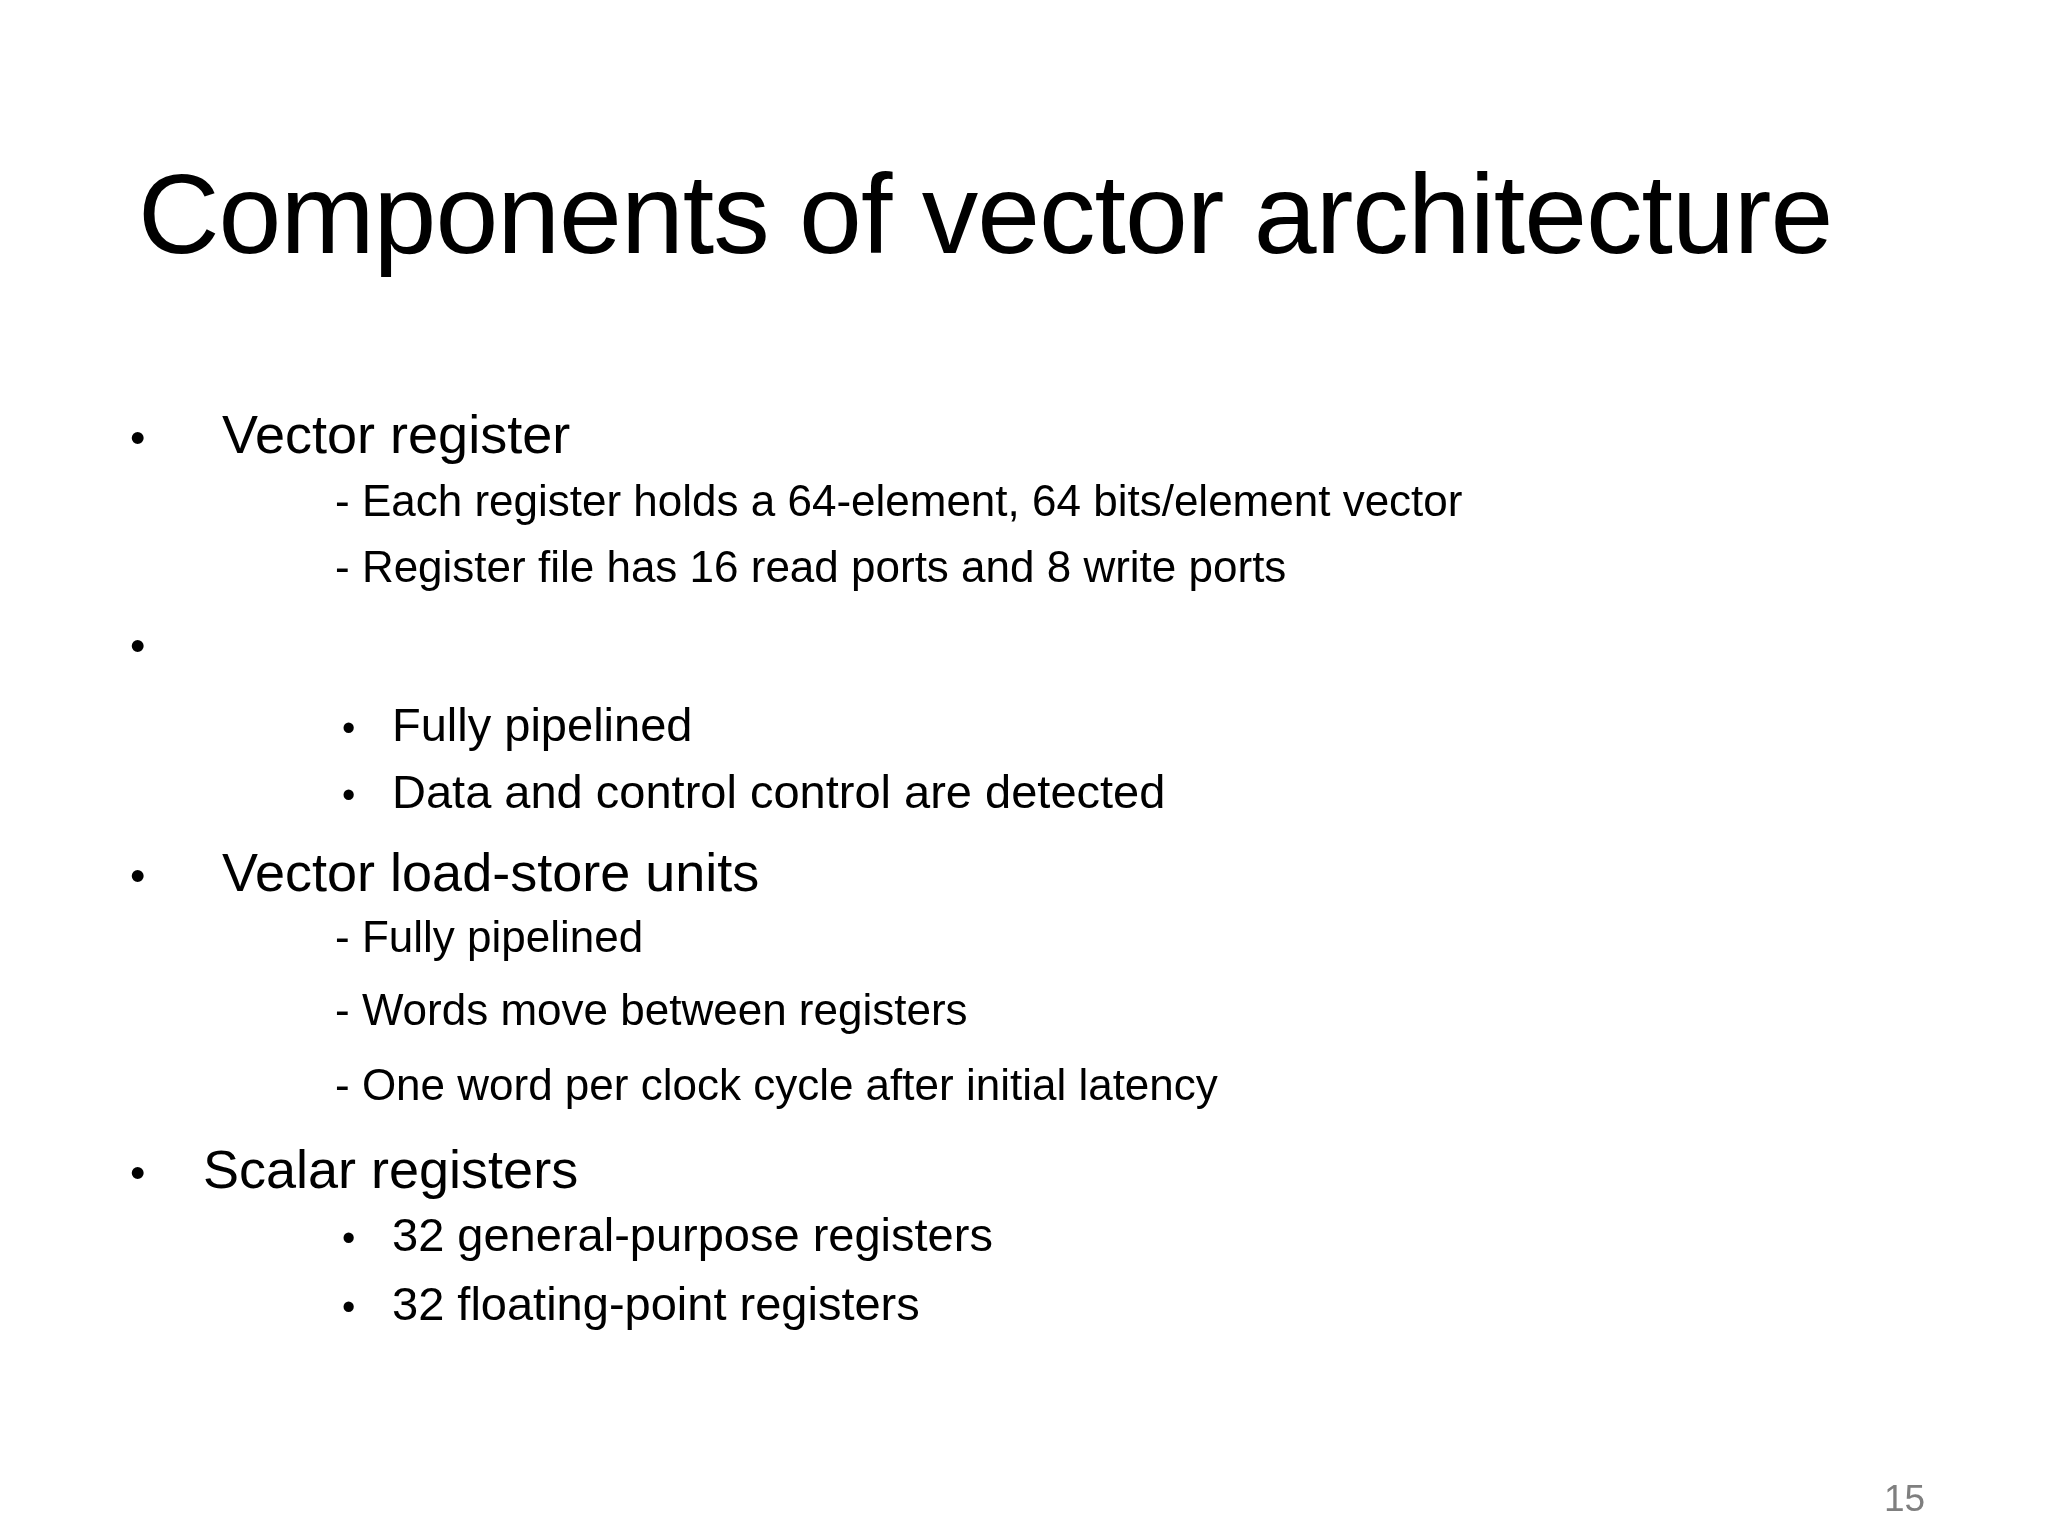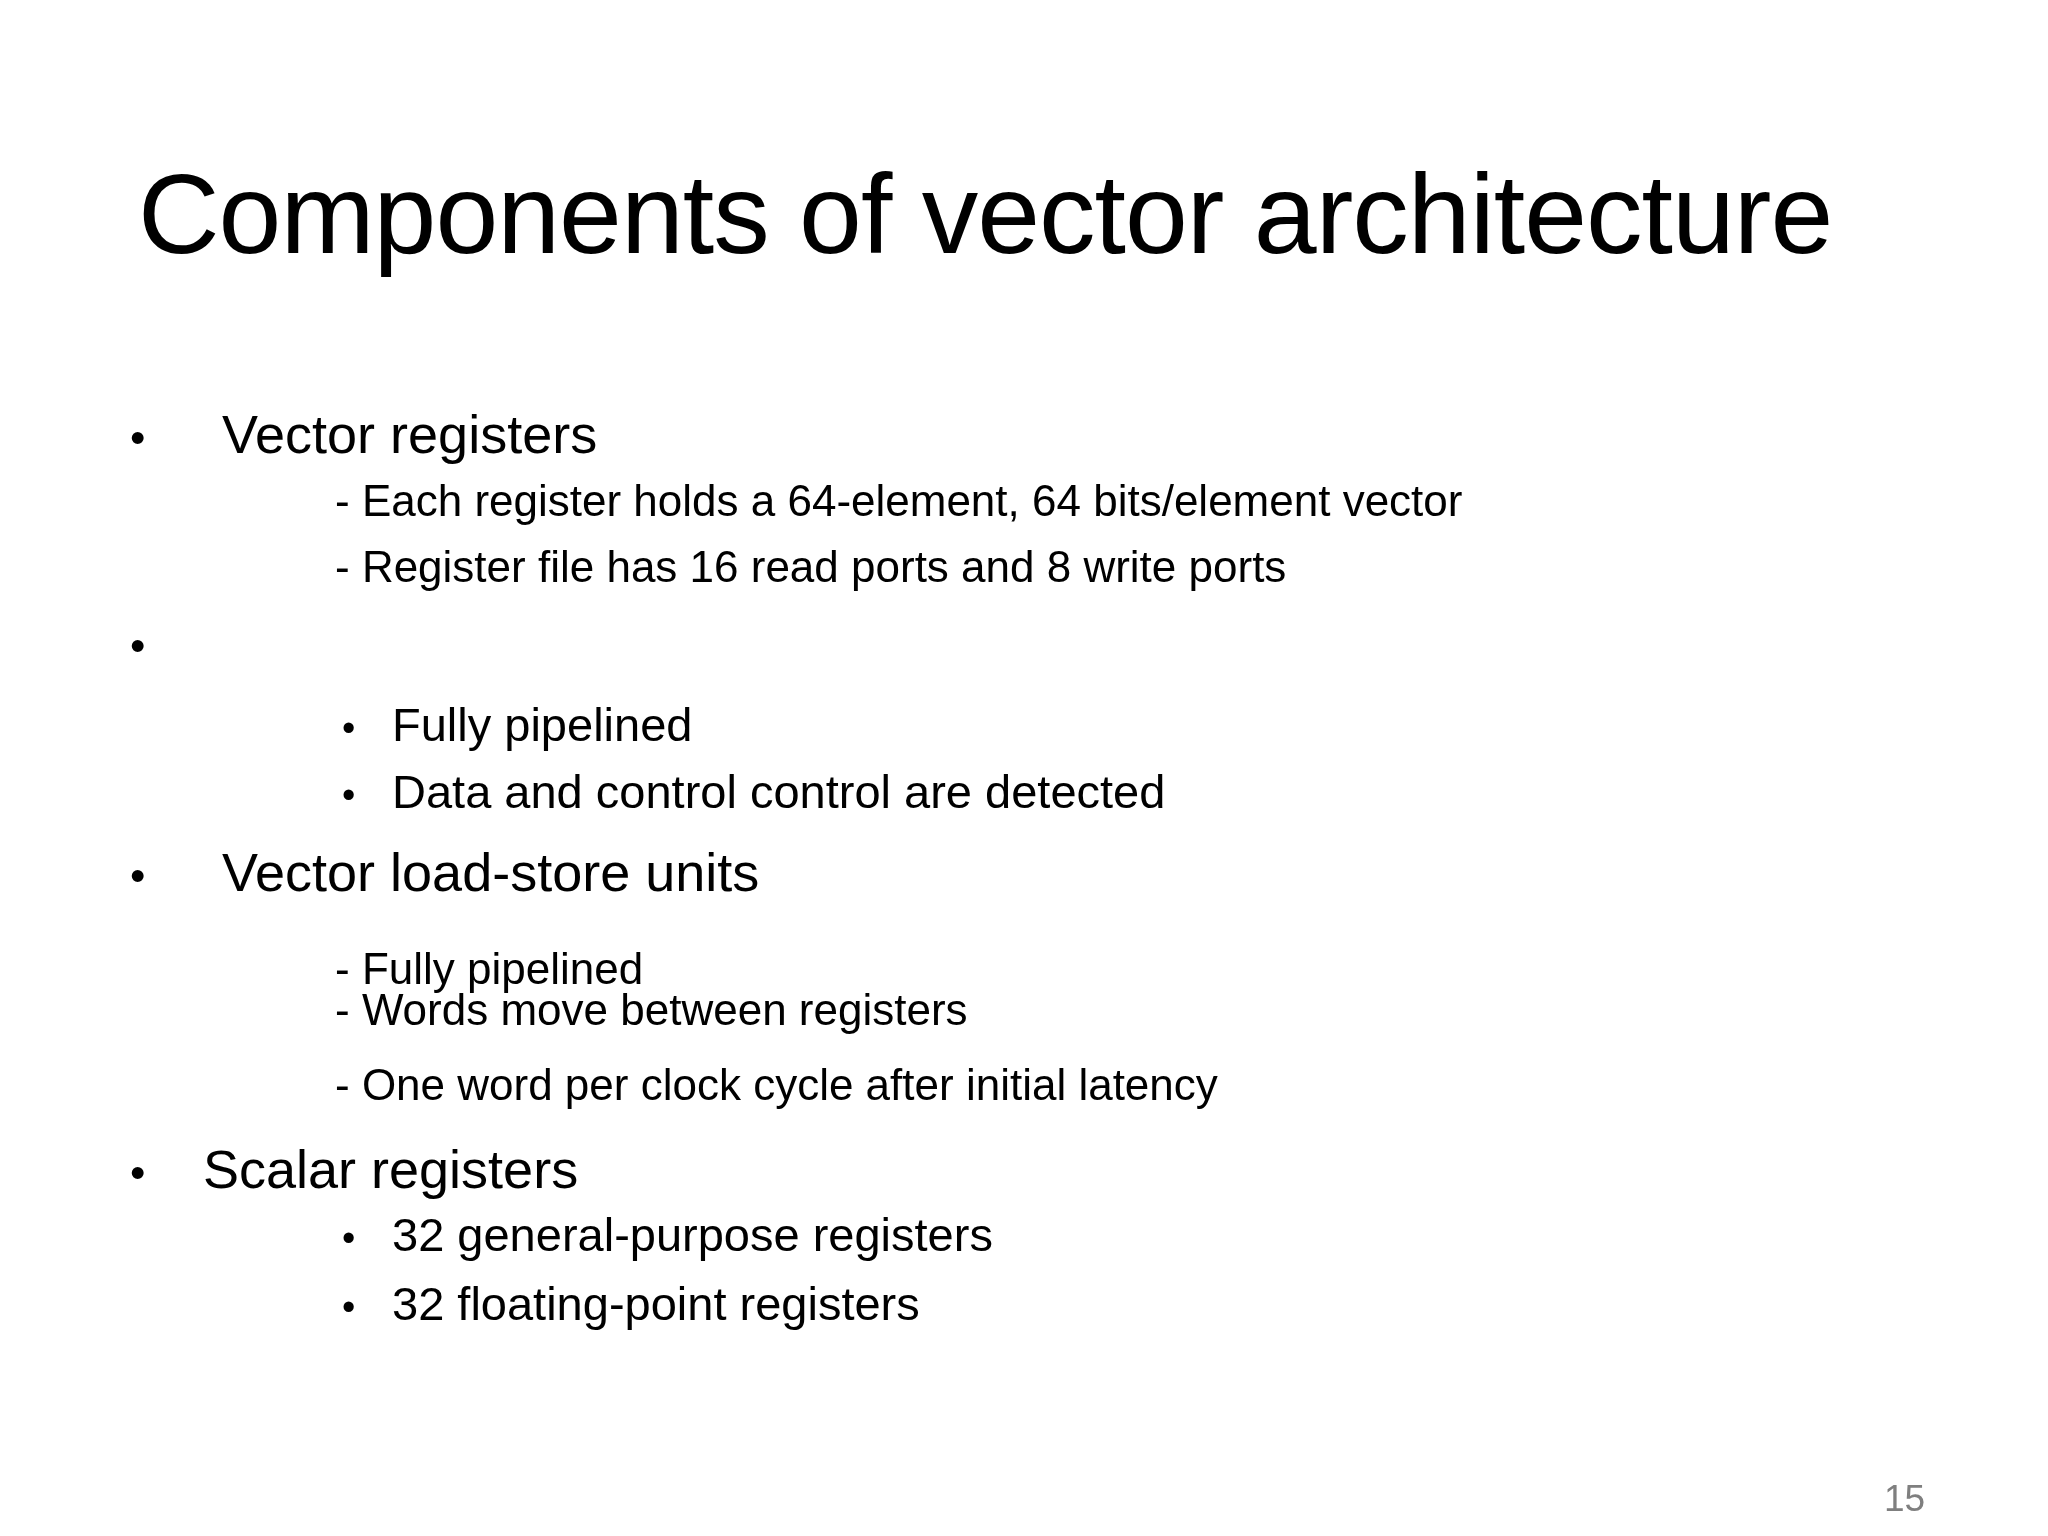--- a/index.html
+++ b/index.html
@@ -54,21 +54,21 @@
 </style>
 </head>
 <body>
 
 <div class="slide">
 
   <div class="title">Components of vector architecture</div>
 
   <div class="line m" style="top:371px">
     <span class="marker">•</span>
-    <span>Vector registers</span>
+    <span>Vector register</span>
   </div>
 
   <div class="line d" style="top:443px">
     <span>- Each register holds a 64-element, 64 bits/element vector</span>
   </div>
 
   <div class="line d" style="top:509px">
     <span>- Register file has 16 read ports and 8 write ports</span>
   </div>
 
@@ -84,21 +84,21 @@
   <div class="line s" style="top:732px">
     <span class="marker">•</span>
     <span>Data and control control are detected</span>
   </div>
 
   <div class="line m" style="top:809px">
     <span class="marker">•</span>
     <span>Vector load-store units</span>
   </div>
 
-  <div class="line d" style="top:911px">
+  <div class="line d" style="top:879px">
     <span>- Fully pipelined</span>
   </div>
 
   <div class="line d" style="top:1027px">
     <span>- One word per clock cycle after initial latency</span>
   </div>
 
   <div class="line d" style="top:952px">
     <span>- Words move between registers</span>
   </div>

